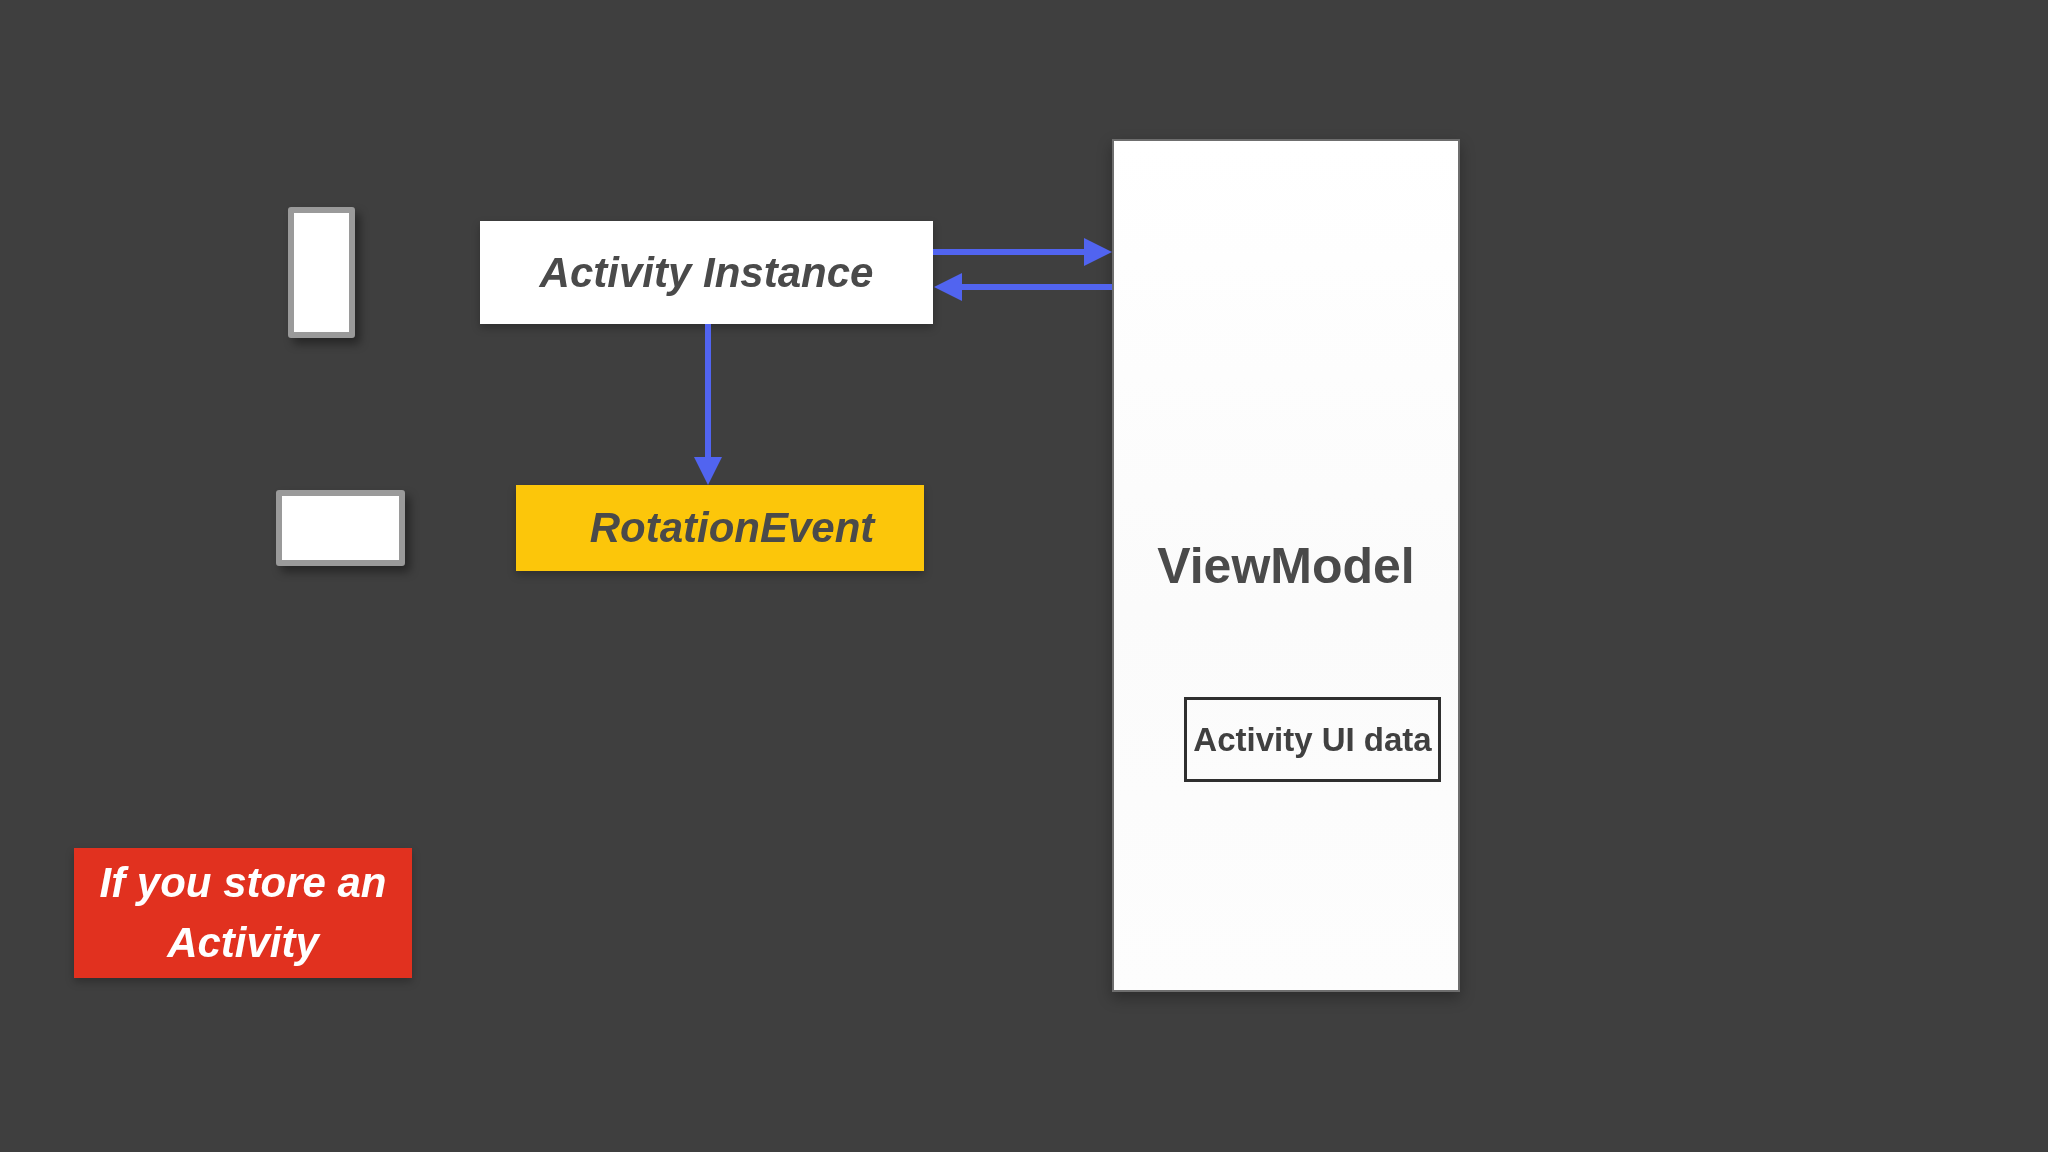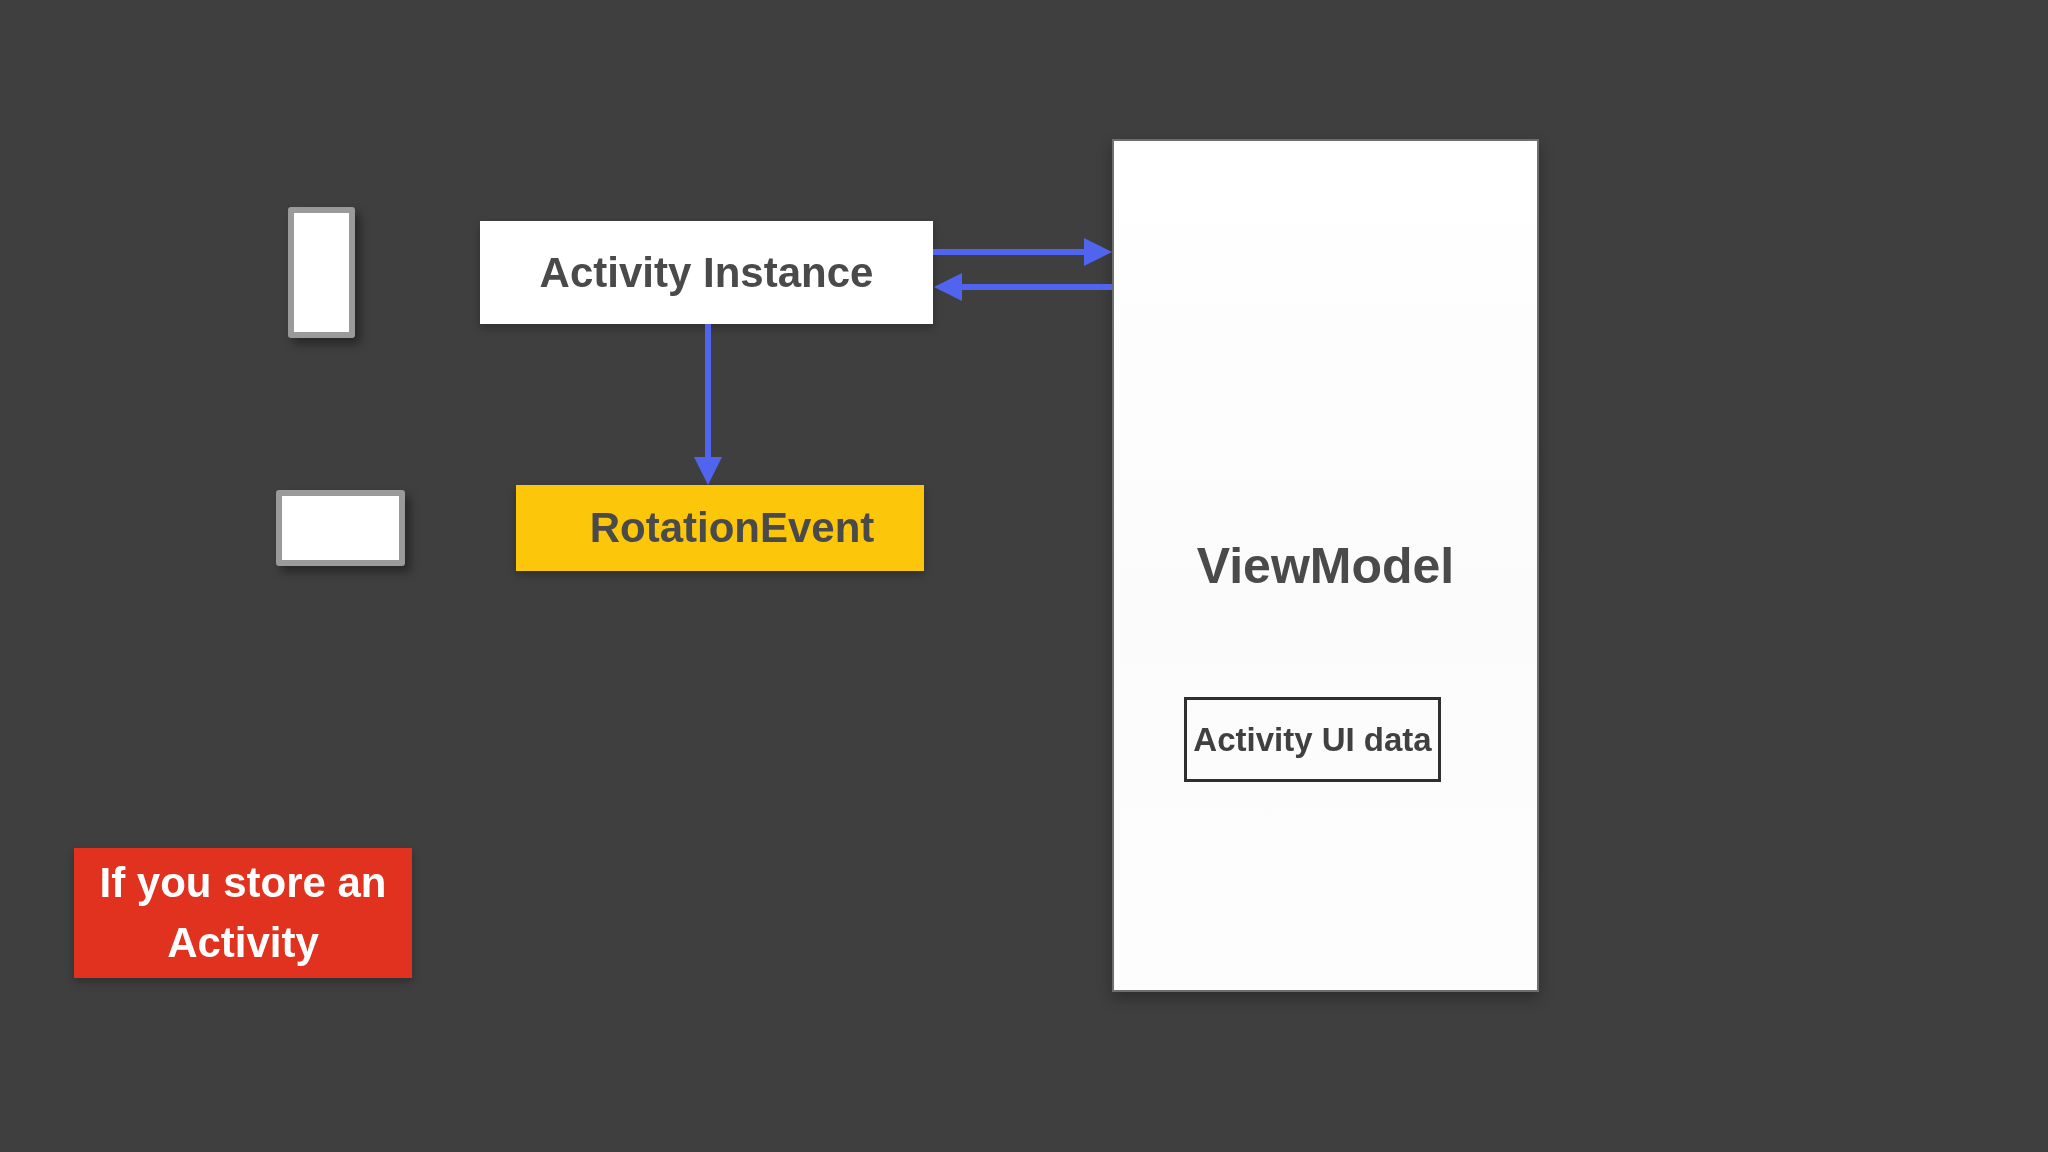--- a/index.html
+++ b/index.html
@@ -3,35 +3,35 @@
 <meta charset="utf-8">
 <style>
   html, body { margin:0; padding:0; background:#3F3F3F; }
   .stage {
     position:relative; width:2048px; height:1152px;
     background:#3F3F3F; overflow:hidden;
     font-family:"Liberation Sans", sans-serif; font-weight:bold;
   }
   .node {
     position:absolute; display:flex; align-items:center; justify-content:center;
-    color:#4A4A4A; font-weight:bold; text-align:center;
+    color:#4A4A4A; font-weight:bold; text-align:center;font-style:italic;
   }
   #activity-instance {
     left:480px; top:221px; width:453px; height:103px;
     background:#FFFFFF; font-size:42px;
     box-shadow:0 4px 8px rgba(0,0,0,0.25);
   }
   #rotation-event {
     left:516px; top:485px; width:384px; height:86px;
     background:#FCC60A; font-size:42px;
     box-shadow:0 4px 8px rgba(0,0,0,0.25);
     padding-left:24px;
   }
   #viewmodel {
-    position:absolute; left:1112px; top:139px; width:427px; height:853px;
+    position:absolute; left:1112px; top:139px; width:348px; height:853px;
     background:linear-gradient(180deg,#FFFFFF 0%,#FBFBFB 55%,#FDFDFD 100%);
     border:2px solid #6E6E6E; box-sizing:border-box;
     box-shadow:0 6px 14px rgba(0,0,0,0.30);
   }
   #viewmodel-label {
     position:absolute; left:0; right:0; top:0; bottom:0;
     display:flex; align-items:center; justify-content:center;
     font-size:50px; color:#4A4A4A;
   }
   #activity-ui-data {

